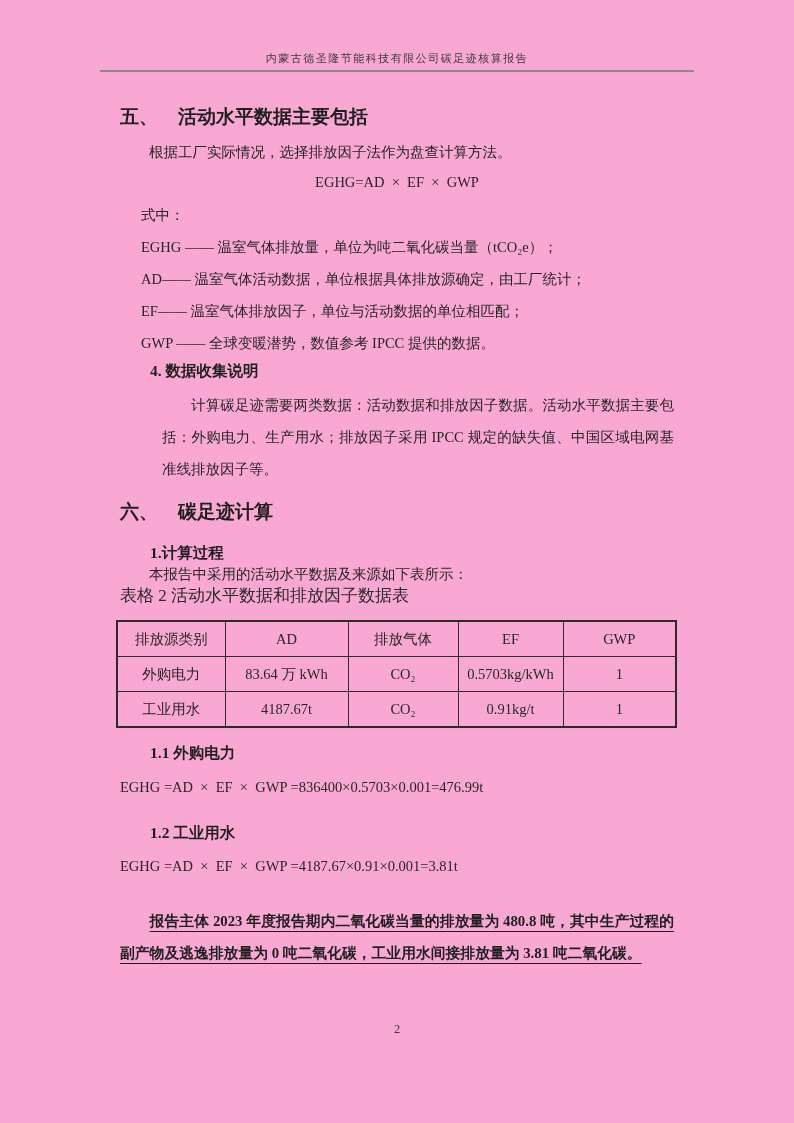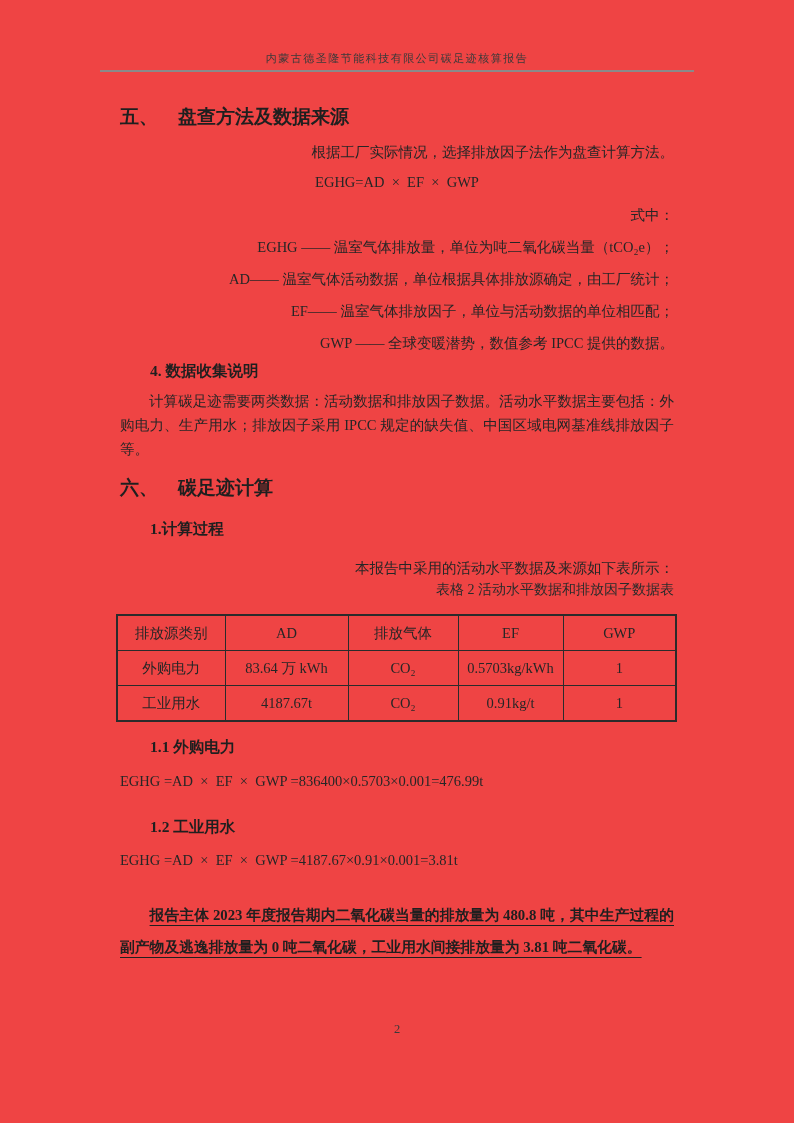--- a/index.html
+++ b/index.html
@@ -1,21 +1,21 @@
 <!DOCTYPE html>
 <html lang="zh"><head>
 <meta charset="utf-8">
 <style>
   html, body { margin: 0; padding: 0; background: #ffffff; }
   .page {
     position: relative;
     width: 794px;
     height: 1123px;
     margin: 0 auto;
-    background: #ef4444;
+    background: #f9a8d4;
     font-family: "Liberation Serif", "DejaVu Serif", serif;
     color: #262626;
     overflow: hidden;
   }
   
   .doc-header {
     margin: 0 100px;
     padding-top: 51px;
     padding-bottom: 5px;
     border-bottom: 2px solid #8a8a8a;
@@ -49,48 +49,47 @@
   }
   .h2.tight { margin-top: 6px; }
   .h2.calc { margin-top: 17px; }
   .h2.e11 { margin-top: 14px; }
   .h2.e12 { margin-top: 24px; }
 
   .body {
     margin: 11px 0 0 0;
     font-size: 14.5px;
     line-height: 22px;
-    text-align: right;
   }
   .indent { text-indent: 2em; }
-  .justify { text-align: justify; line-height: 24px; margin-top: 8px; }
+  .justify { text-align: justify; line-height: 32px; margin-top: 8px; margin-left: 42px; }
   .shift { margin-left: 21px; }
   .def { margin-top: 10px; white-space: nowrap; }
-  .intro { margin-top: 18px; font-family: Liberation Serif, serif; }
+  .intro { margin-top: 0; font-family: Liberation Serif, serif; }
 
   .formula-main {
     margin: 8px 0 0 0;
     font-size: 14.5px;
     line-height: 22px;
     text-align: center;
     white-space: pre;
   }
   .formula-sub {
     margin: 13px 0 0 0;
     font-size: 14.5px;
     line-height: 22px;
     white-space: pre;
   }
   .formula-sub.water { margin-top: 12px; }
 
   .table-caption {
     margin: 3px 0 16px 0;
-    font-size: 14px;
+    font-size: 17px;
     line-height: 16px;
-    text-align: right;
+    text-align: left;
     color: #2b2b2b;
   }
   .data-table {
     margin-top: 2px;
     width: 559px;
     margin-left: -4px;
     border-collapse: collapse;
     border: 2px solid #2b2b2b;
     table-layout: fixed;
   }
@@ -131,21 +130,21 @@
 
 <div class="page">
 
   <header class="doc-header">
     <div class="header-title">内蒙古德圣隆节能科技有限公司碳足迹核算报告</div>
   </header>
 
   <main class="content">
 
     <div class="h1">
-      <span class="h1-num">五、</span><span>盘查方法及数据来源</span>
+      <span class="h1-num">五、</span><span>活动水平数据主要包括</span>
     </div>
 
 
     <p class="body indent">根据工厂实际情况，选择排放因子法作为盘查计算方法。</p>
 
     <p class="formula-main">EGHG=AD  ×  EF  ×  GWP</p>
 
     <p class="body shift">式中：</p>
 
     <p class="body shift def">EGHG —— 温室气体排放量，单位为吨二氧化碳当量（tCO₂e）；</p>

